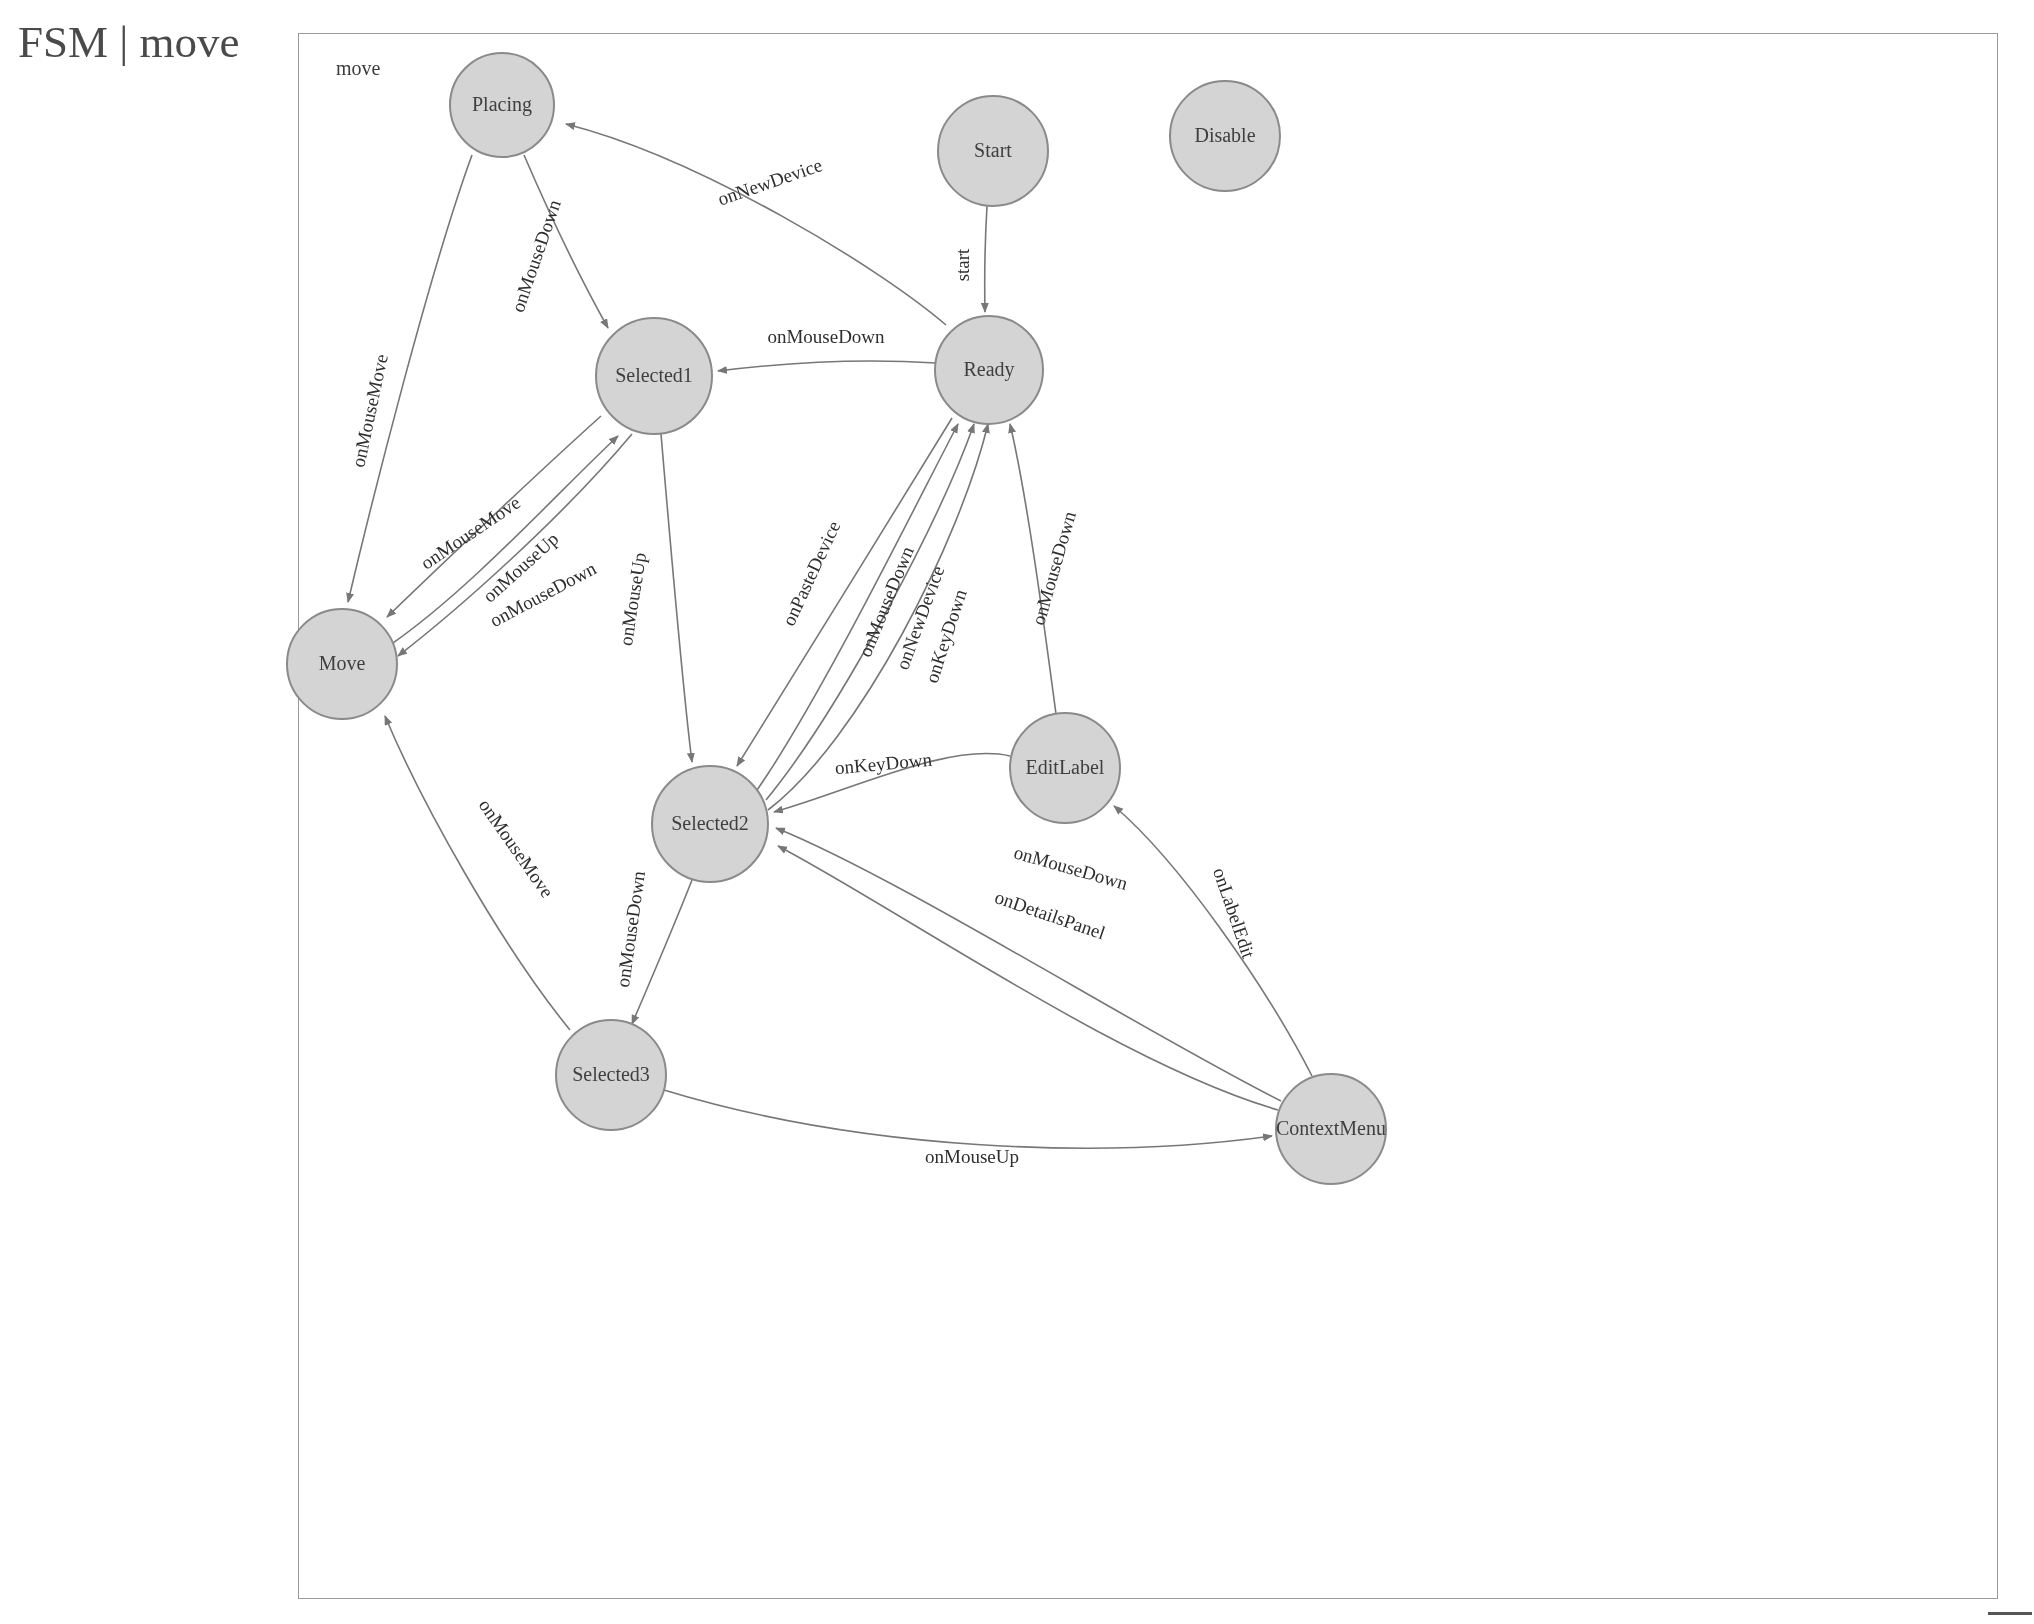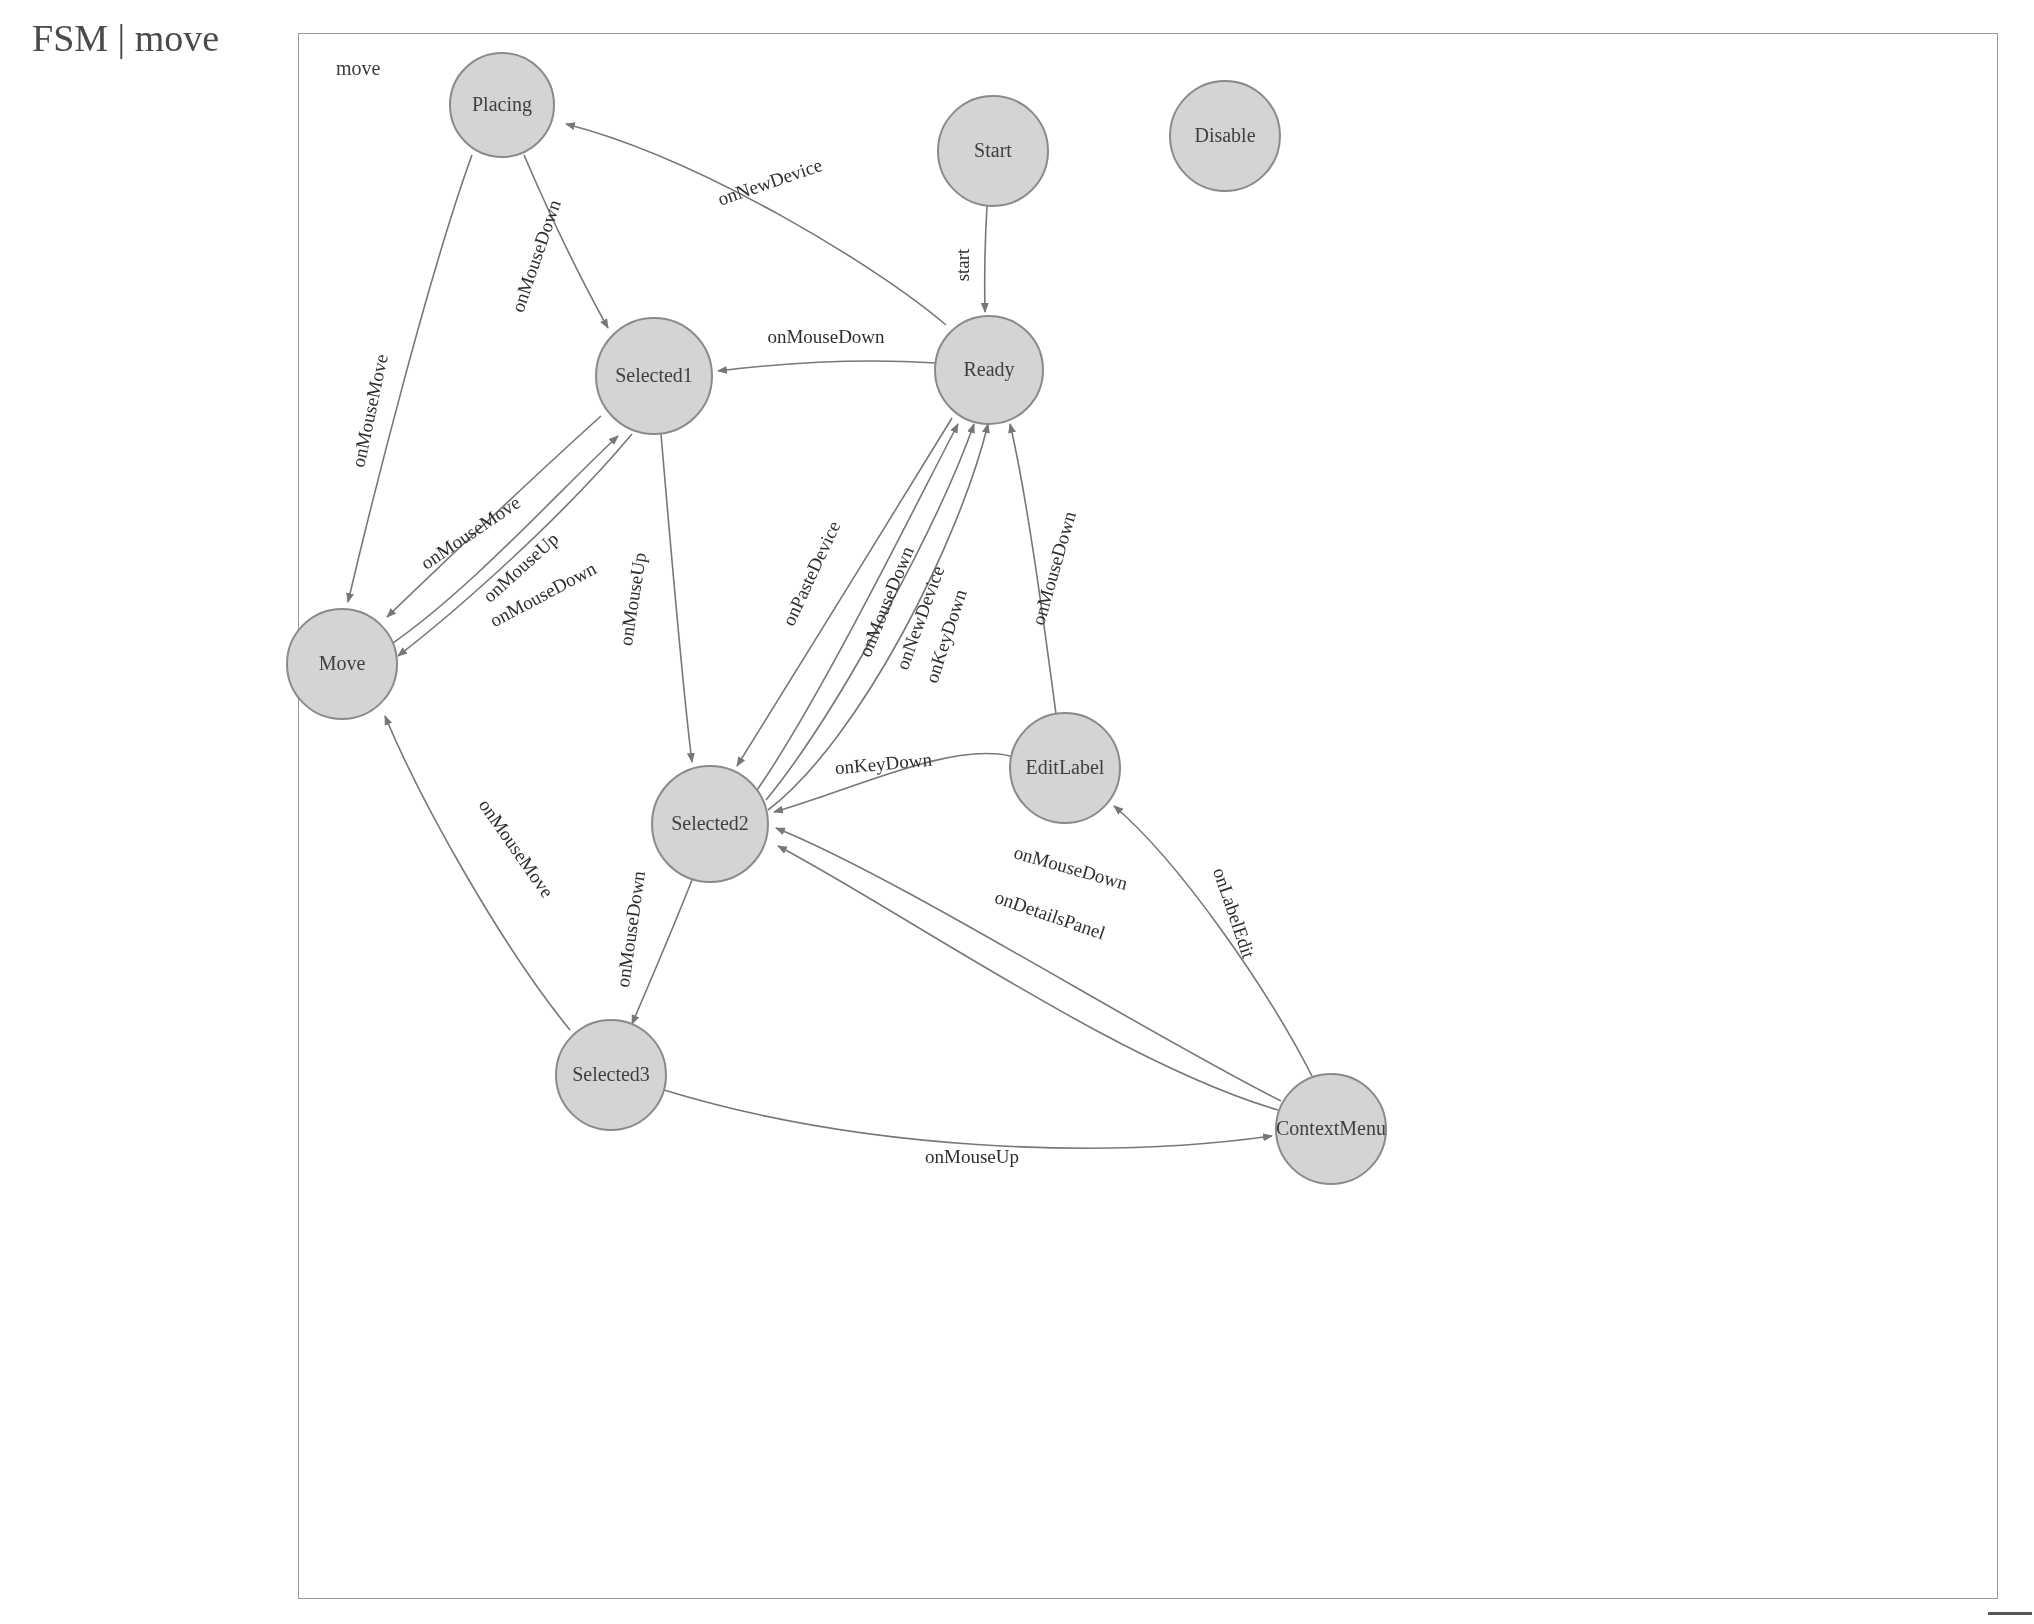--- a/index.html
+++ b/index.html
@@ -9,23 +9,23 @@
   }
   body {
     width: 2034px;
     height: 1624px;
     font-family: "Liberation Serif", serif;
     overflow: hidden;
     position: relative;
   }
   #page-title {
     position: absolute;
-    left: 32px;
+    left: 18px;
     top: 16px;
-    font-size: 38px;
+    font-size: 45px;
     color: #4a4a4a;
     font-family: "Liberation Serif", serif;
     white-space: nowrap;
   }
   #diagram-frame {
     position: absolute;
     left: 298px;
     top: 33px;
     width: 1700px;
     height: 1566px;

